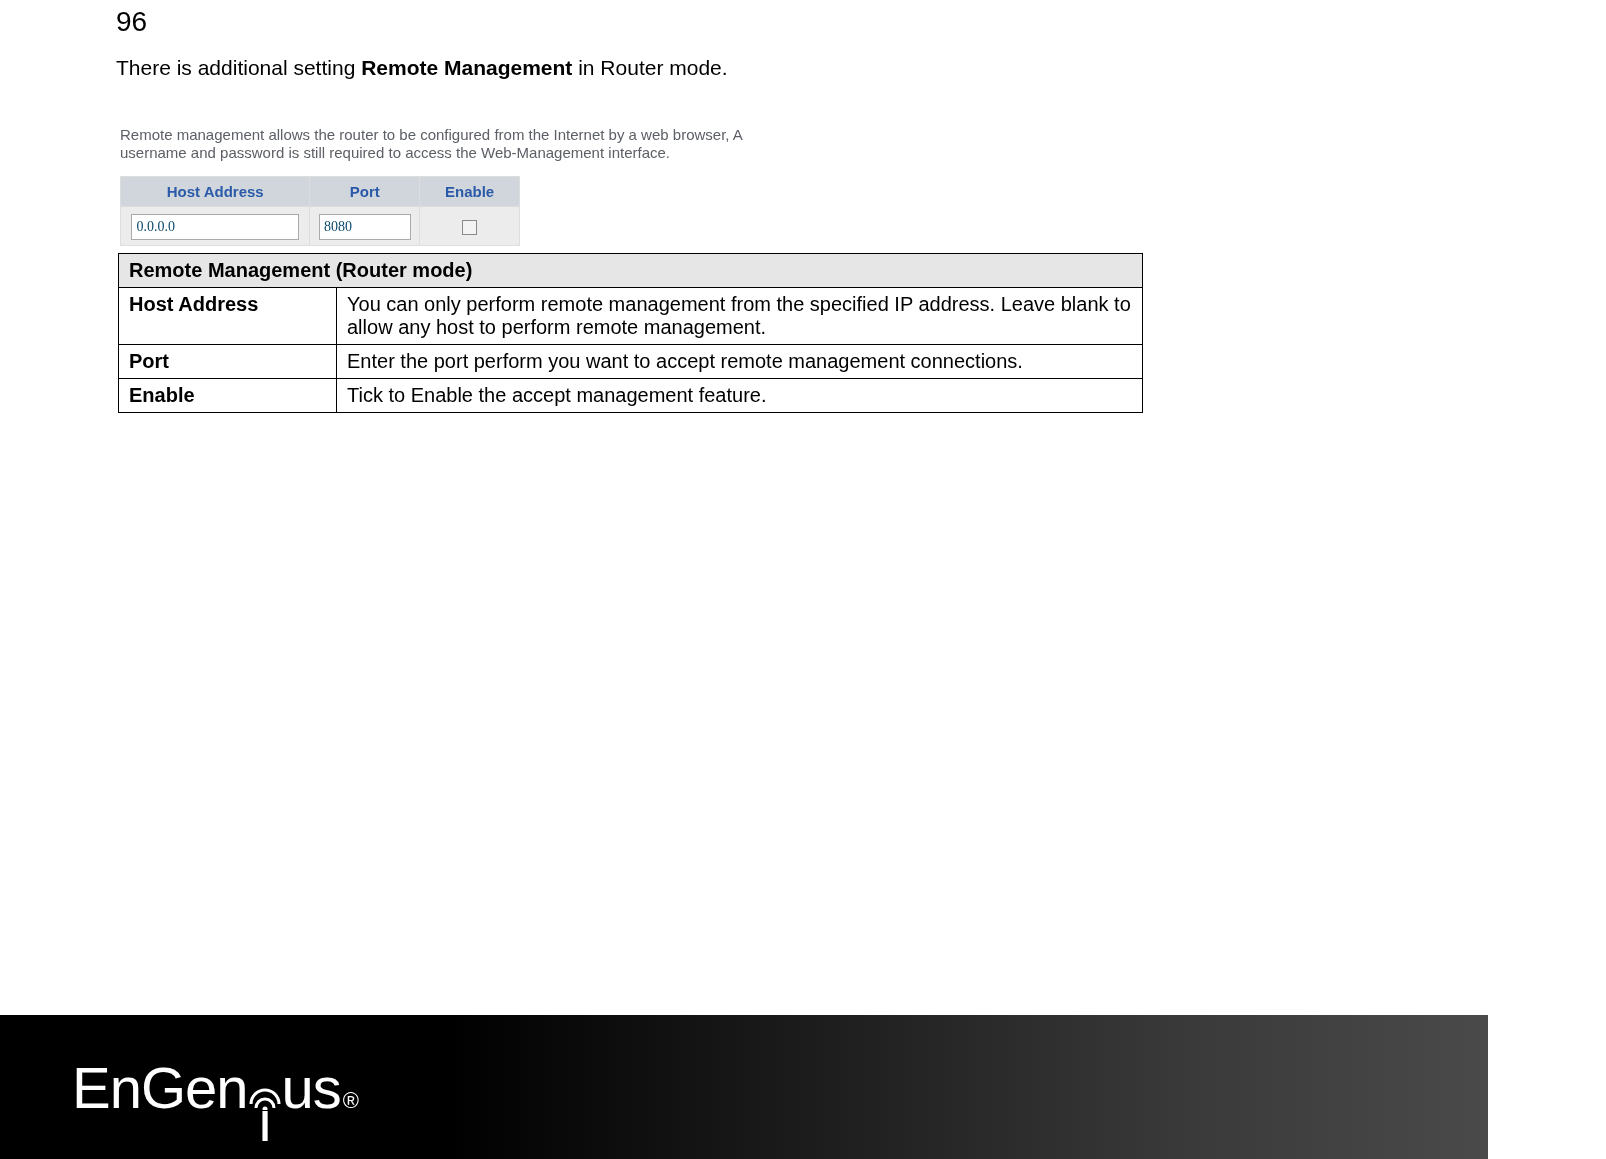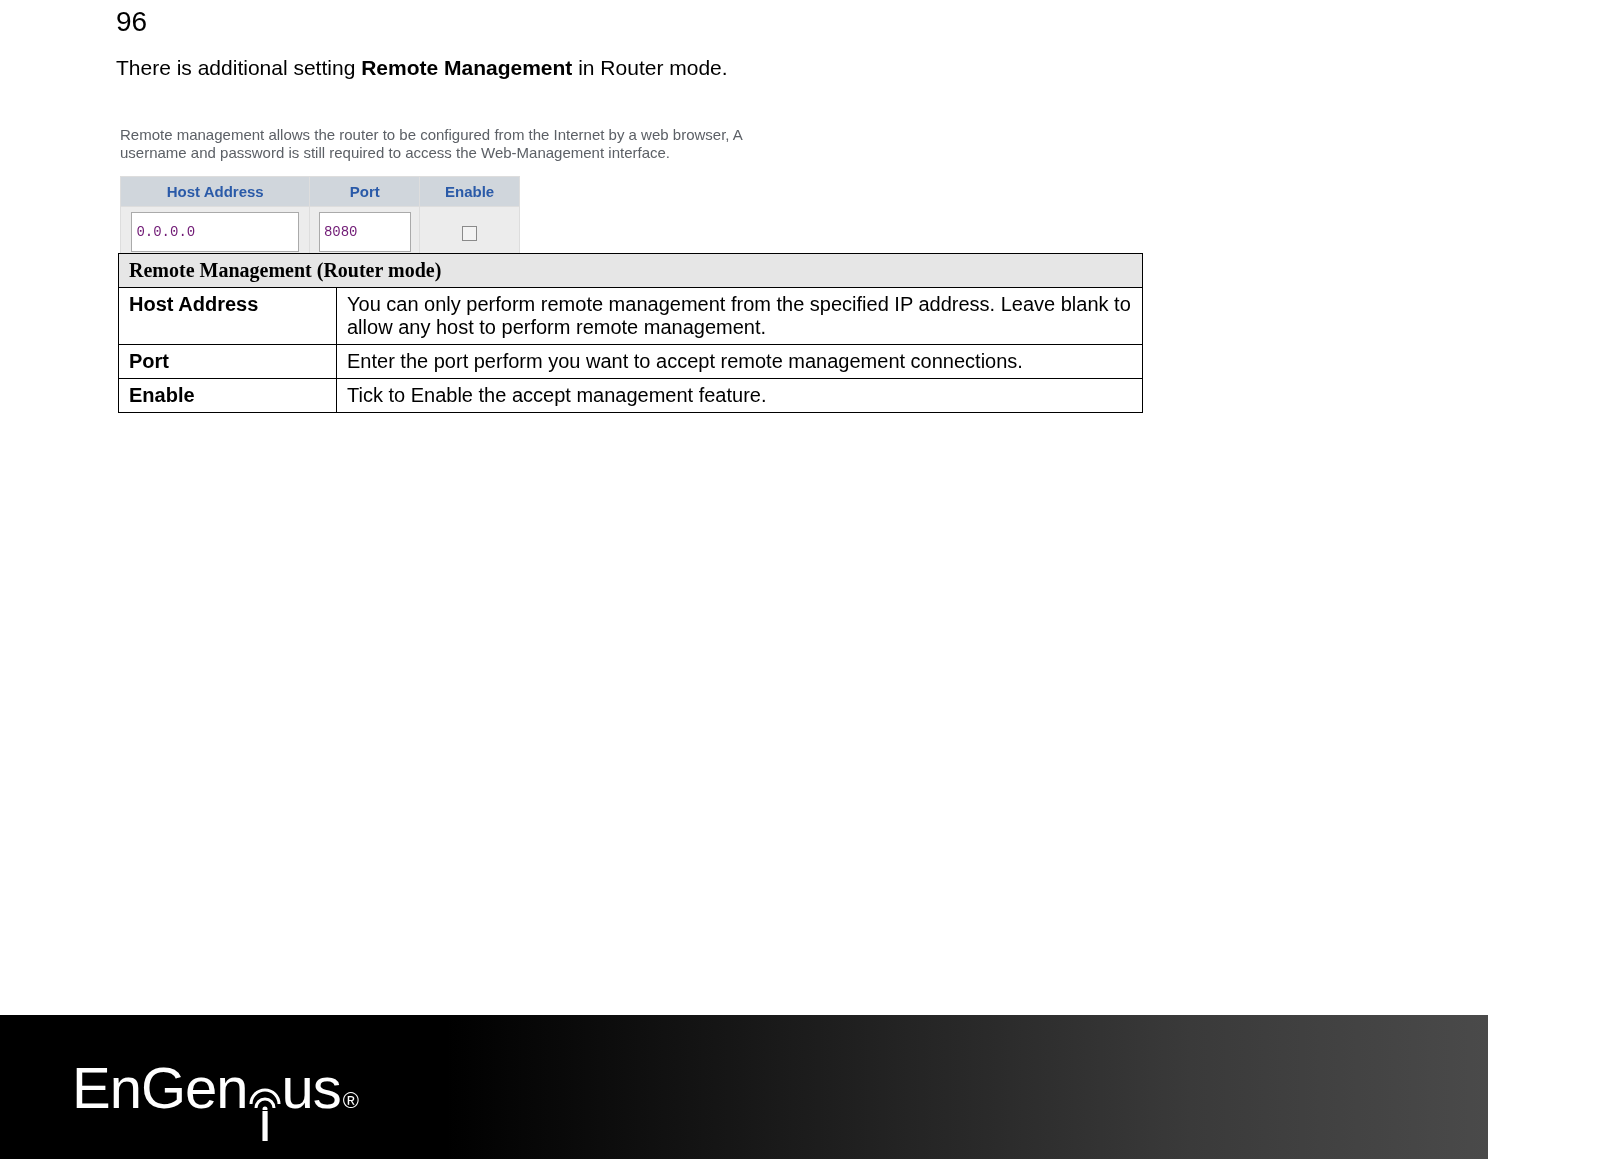--- a/index.html
+++ b/index.html
@@ -61,25 +61,25 @@
     padding: 5px 6px;
     text-align: center;
   }
   .ui-col-host { width: 190px; }
   .ui-col-port { width: 110px; }
   .ui-col-enable { width: 100px; }
   .ui-input {
     width: 95%;
     background: #fff;
     border: 1px solid #aaa;
-    color: #701a75;
-    font-family: Liberation Mono, monospace;
+    color: #0c4a6e;
+    font-family: Liberation Serif, serif;
     font-size: 14px;
     padding: 2px 4px;
-    height: 40px;
+    height: 26px;
   }
   .ui-checkbox {
     display: inline-block;
     width: 15px; height: 15px;
     background: #f3f3f3;
     border: 1px solid #8a8a8a;
     vertical-align: middle;
   }
   .desc-table-wrap {
     position: absolute;
@@ -94,21 +94,20 @@
   .desc-table td, .desc-table th {
     border: 1px solid #000;
     padding: 5px 10px;
     font-size: 20px;
     vertical-align: top;
     text-align: left;
   }
   .desc-table .header-row td {
     background: #e6e6e6;
     font-weight: 700;
-    font-family: Liberation Serif, serif;
   }
   .desc-table .label-cell {
     width: 218px;
     font-weight: 700;
   }
   .footer {
     position: absolute;
     left: 0; bottom: 0;
     width: 1488px;
     height: 144px;

